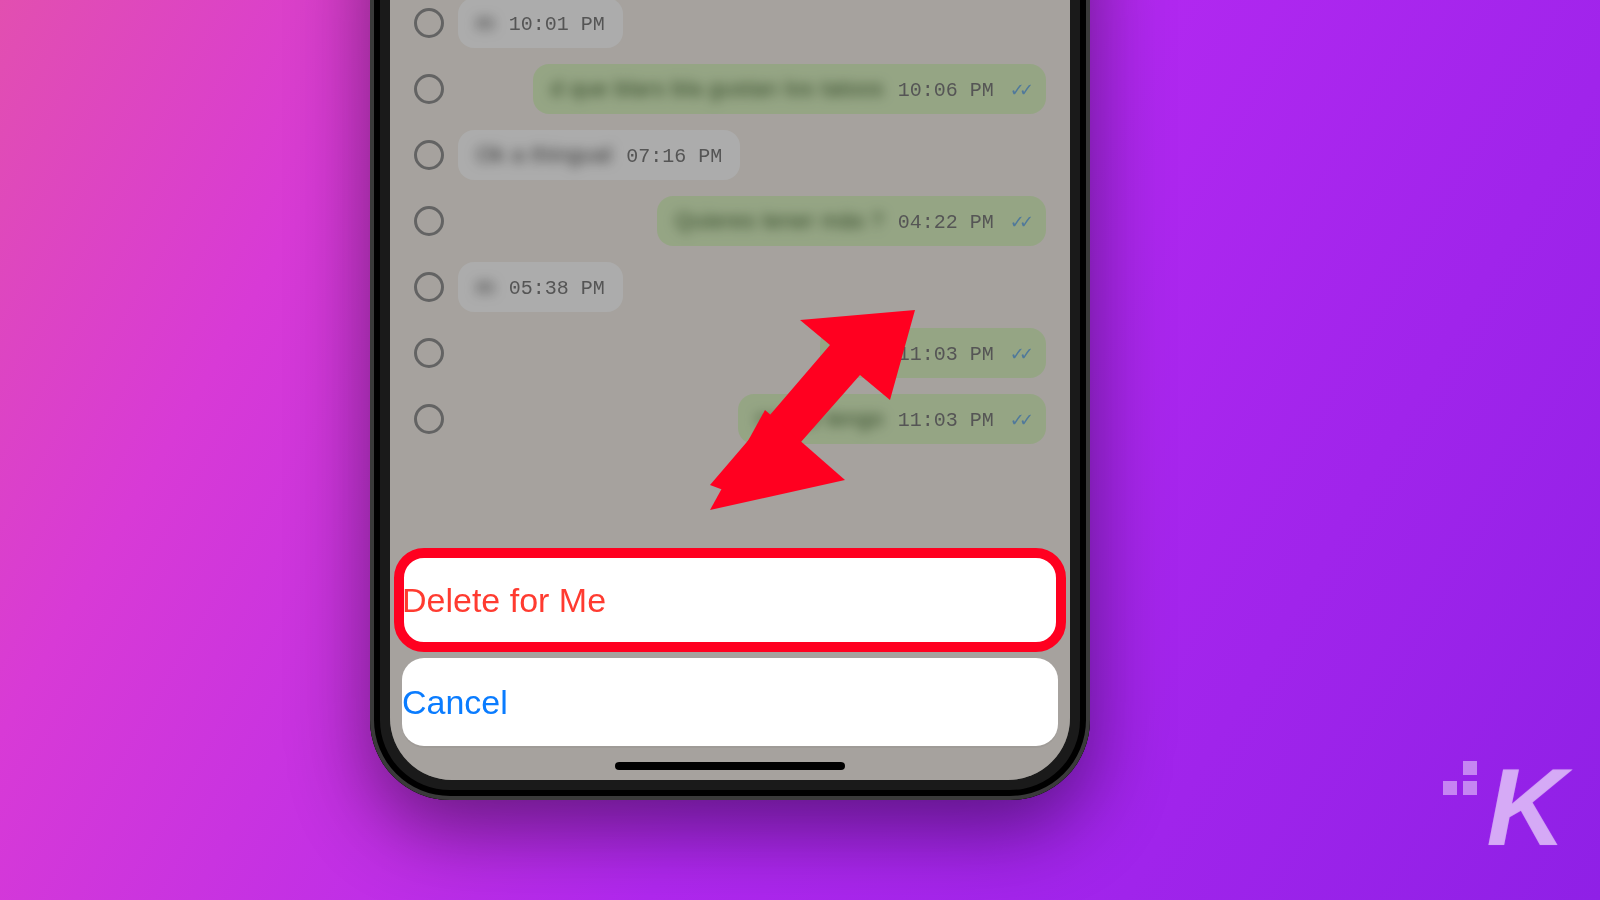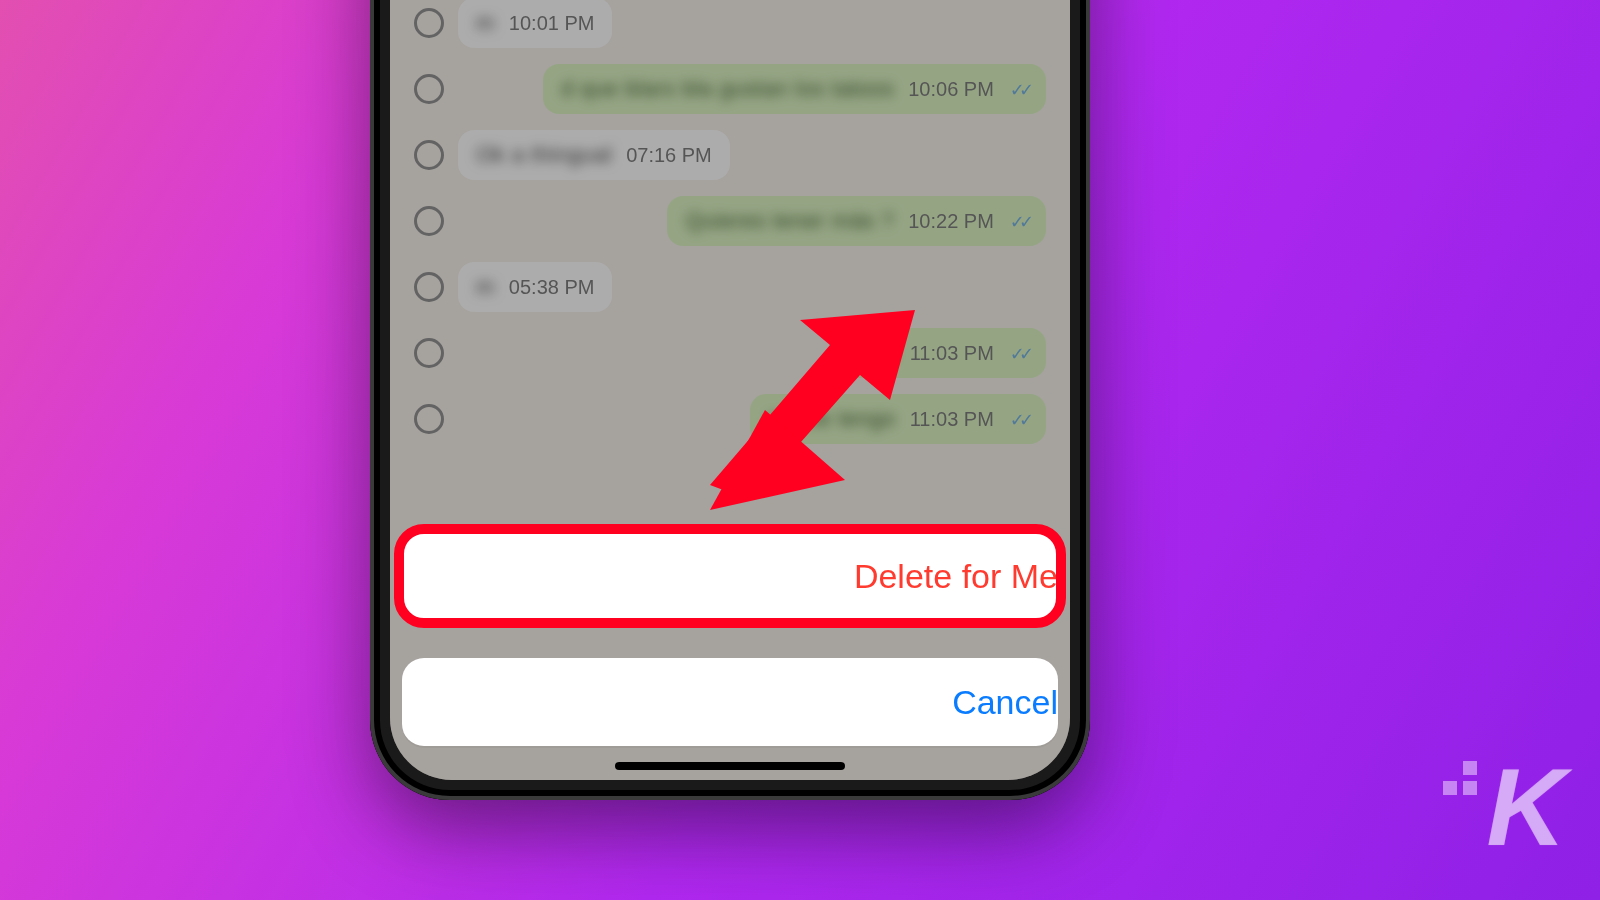--- a/index.html
+++ b/index.html
@@ -51,39 +51,39 @@
   .bubble.in  { background: #efefef; }
   .bubble.out { background: #cfe5b8; margin-left: auto; }
   .bubble .txt {
     color: #444;
     filter: blur(6px);
     white-space: nowrap;
     font-size: 22px;
     letter-spacing: .5px;
   }
   .bubble.out .txt { color: #3b5a2c; }
-  .ts { font-size: 20px; color: #777; white-space: nowrap; }
+  .ts { font-size: 20px; color: #777; white-space: nowrap; font-family: Liberation Mono, monospace; }
   .ticks { font-size: 18px; color: #6fa8d6; letter-spacing: -6px; margin-left: 2px; }
   
   .sheet {
     position: absolute; left: 12px; right: 12px; bottom: 34px;
     z-index: 10;
     display: flex; flex-direction: column; gap: 14px;
   }
   .sheet-btn {
     background: #fff;
     border-radius: 22px;
     height: 88px;
-    display: flex; align-items: center; justify-content: flex-end;
+    display: flex; align-items: center; justify-content: flex-start;
     font-size: 34px;
     cursor: pointer;
     box-shadow: 0 2px 0 rgba(0,0,0,.04);
   }
   .delete-btn { color: #ff3b30; position: relative; }
-  .cancel-btn { color: #0a7cff; font-weight: 500; margin-top: 24px; }
+  .cancel-btn { color: #0a7cff; font-weight: 500; }
   .hl-ring {
     position: absolute; inset: -8px;
     border: 10px solid #ff0020;
     border-radius: 30px;
     pointer-events: none;
   }
   .home-ind {
     position: absolute; bottom: 10px; left: 50%; transform: translateX(-50%);
     width: 230px; height: 8px; border-radius: 4px; background: #000;
     z-index: 20;
@@ -148,21 +148,21 @@
             <div class="bubble in">
               <span class="txt">Ok a thingual</span>
               <span class="ts">07:16 PM</span>
             </div>
           </div>
           <div class="row">
             <div class="sel-circle"></div>
             <div style="flex: 1 1 0%;"></div>
             <div class="bubble out">
               <span class="txt">Quieres tener más ?</span>
-              <span class="ts">10:22 PM</span>
+              <span class="ts">04:22 PM</span>
               <span class="ticks">✓✓</span>
             </div>
           </div>
           <div class="row">
             <div class="sel-circle"></div>
             <div class="bubble in">
               <span class="txt">m</span>
               <span class="ts">05:38 PM</span>
             </div>
           </div>

